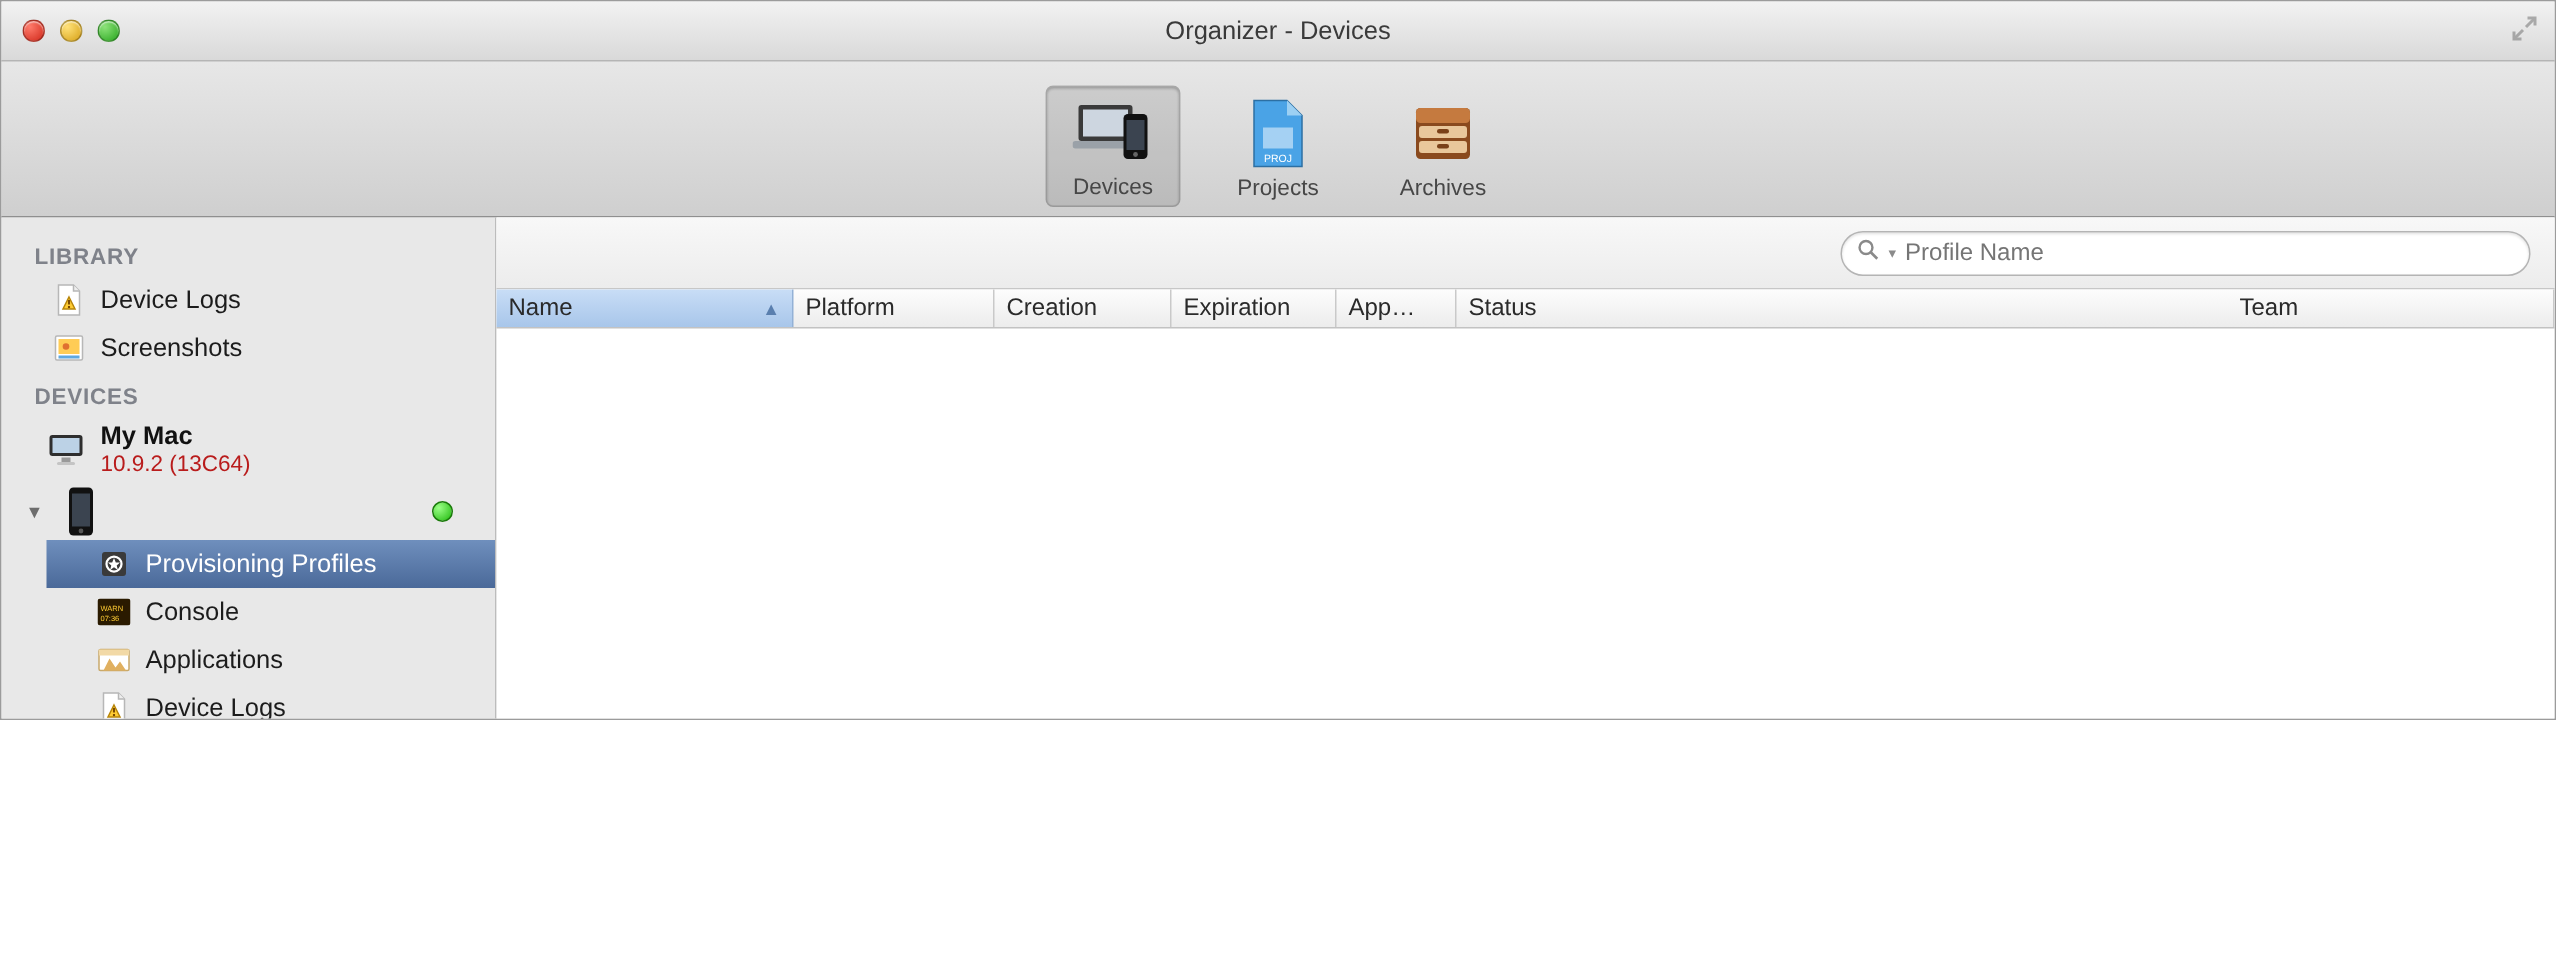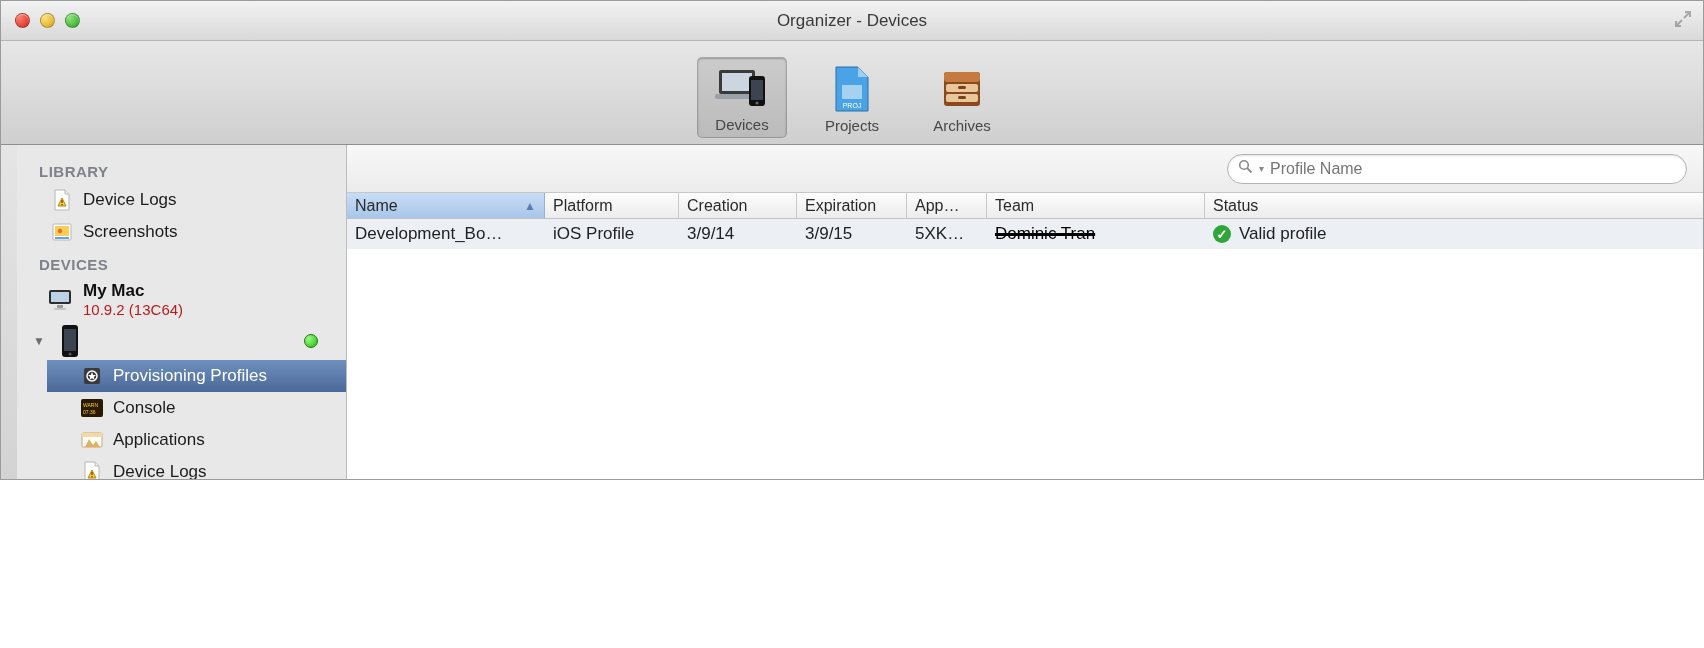--- a/index.html
+++ b/index.html
@@ -15,21 +15,21 @@
   .title { position:absolute; left:0; right:0; text-align:center; font-size:17px; color:#3a3a3a; pointer-events:none; }
   .fullscreen-corner { position:absolute; right:10px; top:8px; width:20px; height:20px; opacity:.5; }
   
   .toolbar { height:104px; background:linear-gradient(#e7e7e7,#cfcfcf); border-bottom:1px solid #8f8f8f; display:flex; justify-content:center; align-items:flex-end; gap:20px; padding-bottom:6px; }
   .tool { display:flex; flex-direction:column; align-items:center; gap:4px; width:90px; padding:6px 4px 4px; border-radius:5px; }
   .tool.selected { background:rgba(0,0,0,.10); box-shadow:inset 0 1px 2px rgba(0,0,0,.25); border:1px solid rgba(0,0,0,.18);}
   .tool .iconwrap { width:54px; height:48px; display:flex; align-items:center; justify-content:center; }
   .tool .lbl { font-size:15px; color:#474747; }
   
   .content { flex:1; display:flex; min-height:0; }
-  .sidebar { width:330px; background:#e8e8e8; border-right:1px solid #bcbcbc; padding-top:10px; overflow:hidden;margin-left:16px; }
+  .sidebar { width:330px; background:#e8e8e8; border-right:1px solid #bcbcbc; padding-top:10px; overflow:hidden; }
   .section-head { font-size:15px; color:#7f828a; font-weight:bold; letter-spacing:.5px; padding:8px 22px 4px; }
   .item { display:flex; align-items:center; gap:10px; padding:5px 10px 5px 34px; font-size:17px; color:#1c1c1c; }
   .item .icon { width:22px; height:22px; display:flex; align-items:center; justify-content:center; }
   .item.selected { background:linear-gradient(#6f8fbd,#4a6999); color:#fff; }
   .device-row { display:flex; align-items:center; padding:4px 10px 2px 30px; gap:10px; position:relative; }
   .device-row .icon { width:26px; height:34px; display:flex; align-items:center; justify-content:center; }
   .device-text { display:flex; flex-direction:column; }
   .device-name { font-size:17px; font-weight:bold; color:#111; display:flex; align-items:center; gap:6px;}
   .device-sub { font-size:15px; color:#b91c1c; }
   .green-dot { width:14px; height:14px; border-radius:50%; background:radial-gradient(circle at 30% 30%,#9bff87,#1fb80c); border:1px solid #1a7a0a; margin-left:auto; margin-right:18px; align-self:center;}
@@ -253,38 +253,24 @@
           </div>
         <div class="col c-creat">
             <span>Creation</span>
           </div>
         <div class="col c-exp">
             <span>Expiration</span>
           </div>
         <div class="col c-app">
             <span>App…</span>
           </div>
+        <div class="col c-status" style="border-right:none;">
+            <span>Status</span>
+          </div>
         <div class="col c-team">
             <span>Team</span>
           </div>
-        <div class="col c-status" style="border-right:none;">
-            <span>Status</span>
-          </div>
-      </div>
-
-      <div class="tbody">
-        <div class="row">
-          <div class="cell c-name">Development_Bo…</div>
-          <div class="cell c-plat">iOS Profile</div>
-          <div class="cell c-creat">3/9/14</div>
-          <div class="cell c-exp">3/9/15</div>
-          <div class="cell c-app">5XK…</div>
-          <div class="cell c-team"><span class="strike">Dominic Tran</span></div>
-          <div class="cell c-status">
-            <span class="checkcircle">✓</span>
-            <span>Valid profile</span>
-          </div>
-        </div>
-      </div>
+      </div>
+
     </div>
 
   </div>
 </div>
 
 </body></html>

